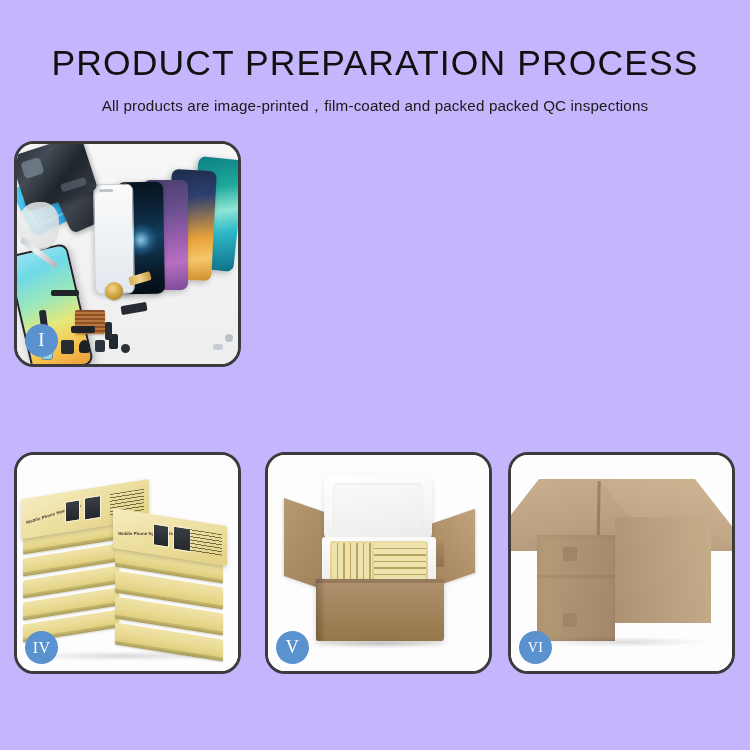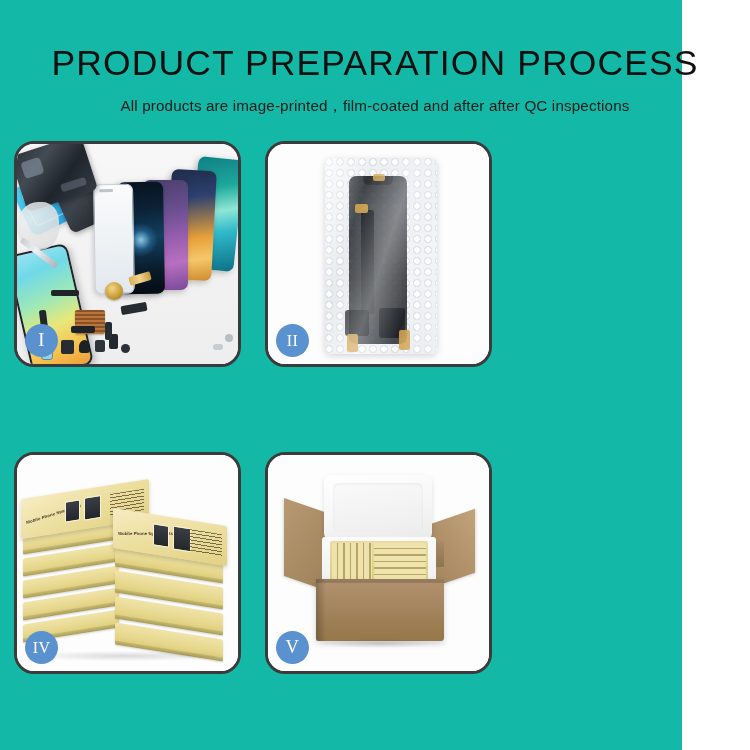--- a/index.html
+++ b/index.html
@@ -4,22 +4,22 @@
 <style>
   * { box-sizing: border-box; margin: 0; padding: 0; }
   html, body {
     width: 750px; height: 750px;
     background: #ffffff;
     font-family: "Liberation Sans", sans-serif;
     overflow: hidden;
   }
   #page {
     position: relative;
-    width: 682px; height: 750px;
-    background: #14b8a6;
+    width: 750px; height: 750px;
+    background: #c4b5fd;
   }
 
   
   .header { position: absolute; left: 0; top: 0; width: 750px; text-align: center; }
   .title {
     font-size: 35.5px;
     letter-spacing: 1.1px;
     font-weight: 400;
     color: #101010;
     line-height: 1;
@@ -428,21 +428,21 @@
   .p6-shadow { position:absolute; left:30px; top:182px; width:164px; height:10px;
     background: radial-gradient(ellipse at center, rgba(0,0,0,.13), rgba(0,0,0,0) 74%); }
 </style>
 </head>
 <body>
 
 <div id="page">
 
   <div class="header">
     <div class="title">PRODUCT PREPARATION PROCESS</div>
-    <div class="subtitle">All products are image-printed，film-coated and after after QC inspections</div>
+    <div class="subtitle">All products are image-printed，film-coated and packed packed QC inspections</div>
   </div>
 
   <div class="grid">
 
     <div class="panel" id="panel-1">
       <div class="shot">
         <div class="p1-bg"></div>
         <div class="ph p1-glass"></div>
         <div class="ph p1-glass2"></div>
         <div class="ph p1-ph5"></div>
@@ -467,37 +467,20 @@
         <div class="pt pt-e"></div>
         <div class="pt pt-f"></div>
         <div class="pt pt-g"></div>
         <div class="pt pt-h"></div>
         <div class="pt pt-i"></div>
         <div class="pt pt-j"></div>
       </div>
       <div class="badge">I</div>
     </div>
 
-    <div class="panel" id="panel-2">
-      <div class="shot">
-        <div class="p2-bg"></div>
-        <div class="p2-bag">
-          <div class="p2-part"></div>
-          <div class="p2-flex"></div>
-          <div class="p2-foot1"></div>
-          <div class="p2-foot2"></div>
-          <div class="p2-tape1"></div>
-          <div class="p2-tape2"></div>
-          <div class="p2-tape3"></div>
-          <div class="p2-tape4"></div>
-          <div class="p2-sheen"></div>
-        </div>
-      </div>
-      <div class="badge wide">II</div>
-    </div>
 
 
     <div class="panel" id="panel-4">
       <div class="shot">
         <div class="p4-bg"></div>
         <div class="stackwrap">
           <div class="sbox sL1">
               <div class="edge"></div>
             </div>
           <div class="sbox sL2">
@@ -557,15 +540,32 @@
           <div class="vstack"></div>
           <div class="hstack"></div>
         </div>
         <div class="p5-front"></div>
         <div class="p5-lsideShadow"></div>
         <div class="p5-shadow"></div>
       </div>
       <div class="badge">V</div>
     </div>
 
+    <div class="panel" id="panel-6">
+      <div class="shot">
+        <div class="p6-bg"></div>
+        <div class="p6-leftTopEdge"></div>
+        <div class="p6-rightTopEdge"></div>
+        <div class="p6-topface"></div>
+        <div class="p6-topface2"></div>
+        <div class="p6-seam"></div>
+        <div class="p6-left"></div>
+        <div class="p6-right"></div>
+        <div class="p6-bandL"></div>
+        <div class="p6-tape1"></div>
+        <div class="p6-tape2"></div>
+        <div class="p6-shadow"></div>
+      </div>
+      <div class="badge xwide">VI</div>
+    </div>
 
   </div>
 </div>
 
 </body></html>

